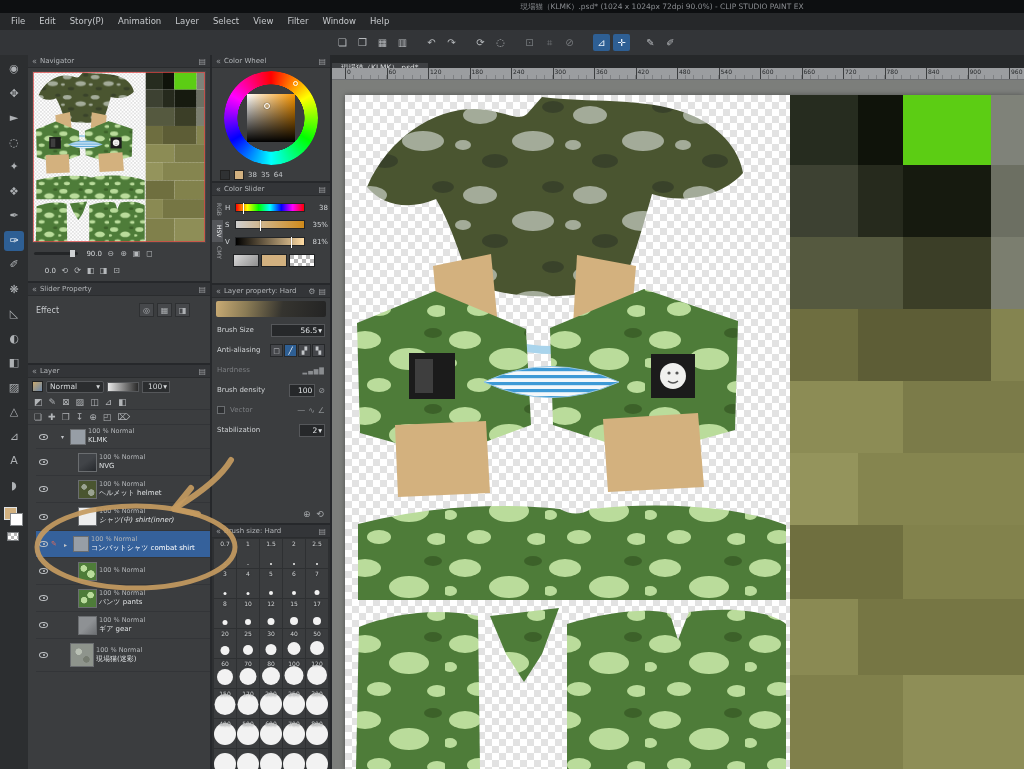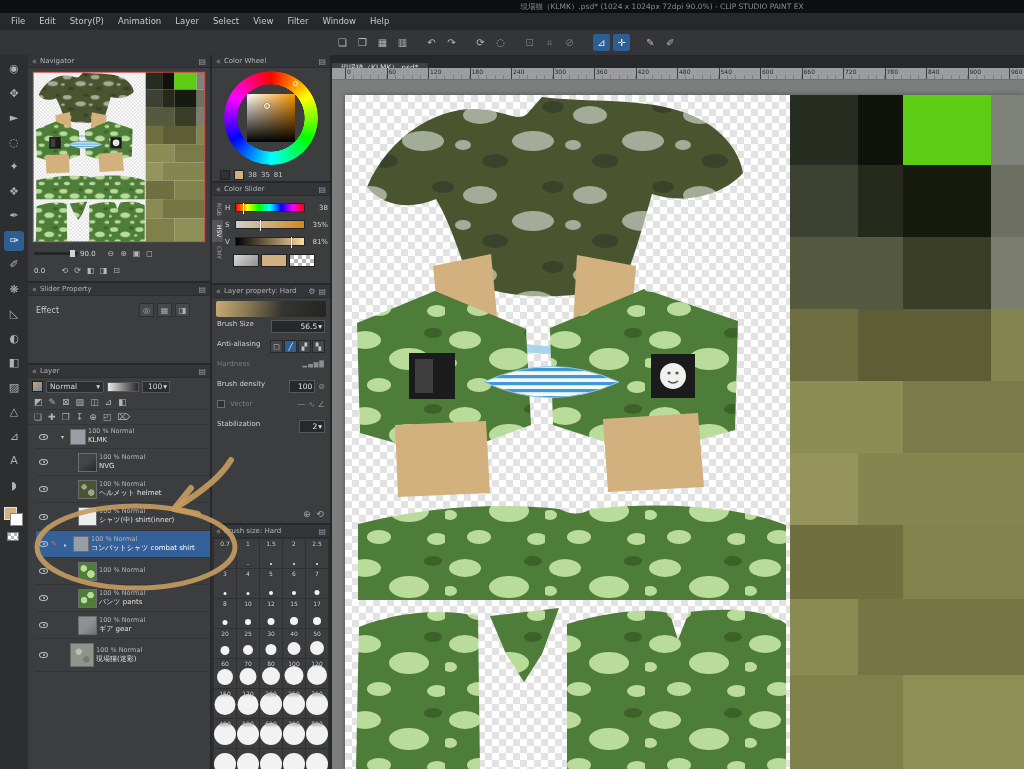--- a/index.html
+++ b/index.html
@@ -38,21 +38,21 @@
 
   
   #nav-panel{left:28px;top:55px;width:182px;height:226px;}
   .nav-thumb-wrap{position:relative;margin:3px 4px 2px;width:174px;height:172px;background:#474747;}
   .nav-thumb{position:absolute;left:1px;top:1px;width:172px;height:170px;background:#fff;overflow:hidden;}
   .nav-view-rect{position:absolute;left:0;top:0;right:0;bottom:0;border:1px solid rgba(220,70,70,.75);z-index:5;}
   .page.nav-clone{left:0 !important;top:0 !important;transform:scale(.2533,.2522);transform-origin:0 0;box-shadow:none;}
   .nav-row{display:flex;align-items:center;gap:2px;padding:0 6px;height:17px;}
   .nav-slider{width:44px;height:3px;background:#232527;border-radius:2px;position:relative;flex:0 0 auto;}
   .nav-slider i{position:absolute;right:3px;top:-2px;width:5px;height:7px;background:#cfd2d4;}
-  .nav-val{font-size:7px;color:#d2d5d8;width:22px;flex:0 0 auto;}
+  .nav-val{font-size:7px;color:#d2d5d8;width:22px;text-align:right;flex:0 0 auto;}
   .nico{font-size:8px;color:#b6b9bc;width:13px;text-align:center;flex:0 0 auto;}
 
   
   #lprop-panel{left:28px;top:283px;width:182px;height:80px;}
   .effect-row{display:flex;align-items:center;padding:7px 8px 0;}
   .effect-label{font-size:8px;color:#c6c9cc;}
   .effect-icons{margin-left:auto;display:flex;gap:3px;margin-right:12px;}
   .eico{width:15px;height:14px;background:#46484b;border:1px solid #2e3032;font-size:8px;color:#aeb1b4;
     text-align:center;line-height:14px;}
 
@@ -111,21 +111,21 @@
   .cs-val{width:20px;font-size:7px;color:#d2d5d8;text-align:right;}
   .cs-swatches{display:flex;gap:2px;padding:4px 4px 0 14px;}
   .csw{width:26px;height:13px;border:1px solid #202224;flex:0 0 auto;}
   .csw-grey{background:linear-gradient(135deg,#d8d8d8,#8f8f8f);}
   .csw-trans{background:repeating-conic-gradient(#fff 0% 25%,#b9b9b9 0% 50%) 0 0/8px 8px;}
 
   
   #toolprop-panel{left:212px;top:285px;width:118px;height:238px;}
   .tp-preview{height:16px;margin:3px 4px;border-radius:2px;
     background:linear-gradient(100deg,#c9ab74,#8a7b55 28%,#35342f 60%,#242424);}
-  .tp-row{display:flex;align-items:flex-start;gap:3px;padding:0 5px;height:20px;}
+  .tp-row{display:flex;align-items:center;gap:3px;padding:0 5px;height:20px;}
   .tp-label{font-size:7px;color:#cfd2d4;flex:1;white-space:nowrap;}
   .tp-label.dim{color:#7c7f82;}
   .tp-field{display:flex;align-items:center;justify-content:flex-end;gap:1px;background:#26282a;
     border:1px solid #55575a;height:13px;padding:0 2px;font-size:7.5px;color:#e2e5e7;flex:0 0 auto;}
   .w54{width:54px;}.w26{width:26px;}
   .aa-btn{width:13px;height:13px;border:1px solid #26282a;background:#44464a;font-size:7px;color:#c2c5c8;
     text-align:center;line-height:13px;flex:0 0 auto;}
   .vec-check{width:8px;height:8px;border:1px solid #6a6d70;background:#2e3032;flex:0 0 auto;margin-right:2px;}
   .vico{font-size:8px;color:#8a8d90;margin-left:3px;}
   .hico{font-size:6px;color:#8a8d90;letter-spacing:1px;}
@@ -439,21 +439,21 @@
         </span>
       </div>
 
       <div class="lrow" style="height: 28px;">
         <span class="eye"></span>
         <span class="pen"></span>
         <span class="larrow" style="margin-left: 9px;"></span>
         <span class="lthumb" style="width: 19px; height: 19px; background: rgb(237, 237, 237);"></span>
         <span class="ltext">
           <span class="lmode" style="display:block;">100 % Normal</span>
-          <span class="lname" style="display: block; color: rgb(221, 224, 226);">シャツ(中) shirt(inner)</span>
+          <span class="lname" style="display: block; color: rgb(221, 224, 226); font-style: italic;">シャツ(中) shirt(inner)</span>
         </span>
       </div>
 
       <div class="lrow" style="background: rgb(53, 97, 155); height: 27px;">
         <span class="eye"></span>
         <span class="pen">✎</span>
         <span class="larrow" style="margin-left: 4px;">▸</span>
         <span class="lthumb" style="width: 16px; height: 16px; background: rgb(151, 158, 166);"></span>
         <span class="ltext">
           <span class="lmode" style="display:block;">100 % Normal</span>
@@ -519,21 +519,21 @@
     <div class="sv-box">
       <span class="sv-cursor"></span>
     </div>
     <span class="hue-cursor"></span>
   </div>
   <div class="wheel-readout">
     <span class="cw-chip" style="background:#2f3133;"></span>
     <span class="cw-chip" style="background: rgb(210, 177, 128);"></span>
     <span class="cw-num">38</span>
     <span class="cw-num">35</span>
-    <span class="cw-num">81</span>
+    <span class="cw-num">64</span>
   </div>
 </div>
 
 <div class="panel" id="slider-panel">
   <div class="phead">
     <span class="pico">«</span>
     <span>Color Slider</span>
     <span class="sp"></span>
     <span class="pico">▤</span>
   </div>

